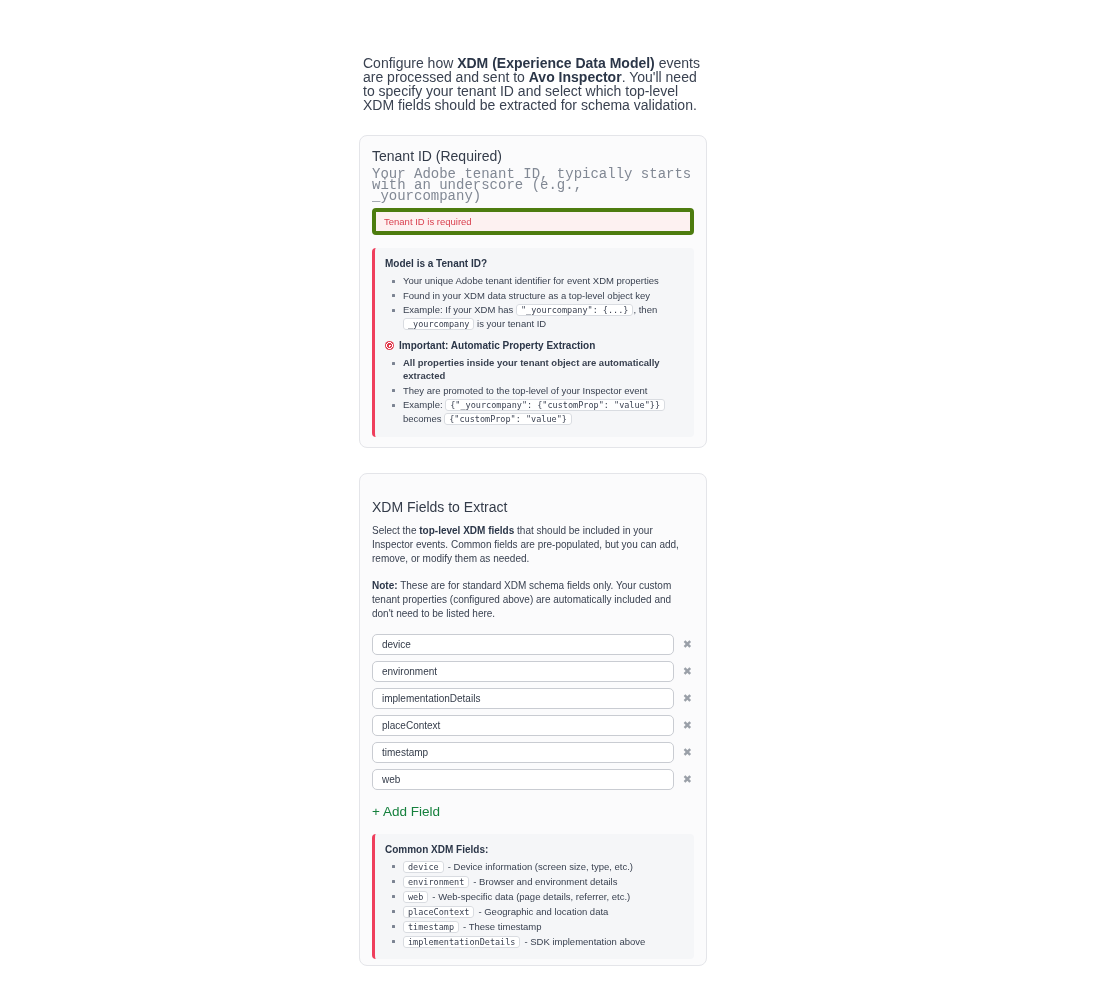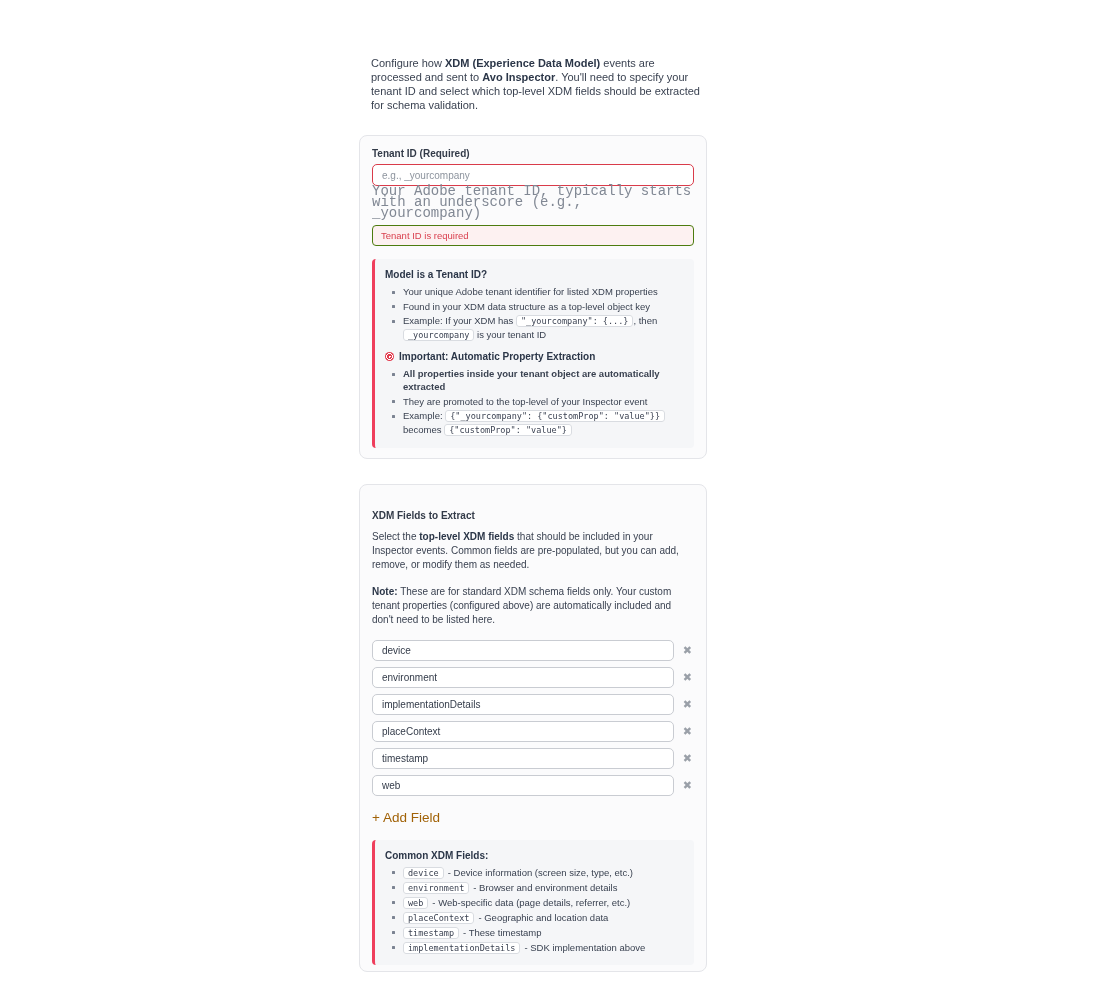--- a/index.html
+++ b/index.html
@@ -7,48 +7,48 @@
     width:1100px;height:1000px;overflow:hidden;
     font-family:"Liberation Sans","DejaVu Sans",sans-serif;
     color:#333b49;
     -webkit-font-smoothing:antialiased;
   }
   .page{width:348px;margin-left:359px;padding-top:56px;}
   h1.page-title{
     font-size:13.5px;line-height:16px;font-weight:bold;color:#2b3648;
     margin:0 0 33px 0;
   }
-  p.intro{font-size:11px;line-height:14px;margin:0 0 23px 12px;color:#3a4251;}
+  p.intro{font-size:14px;line-height:14px;margin:0 0 23px 4px;color:#3a4251;}
   p.intro strong,.para strong{color:#2b3648;}
 
   .card{
     background:#fbfbfc;
     border:1px solid #e4e5e9;
     border-radius:8px;
     box-sizing:border-box;
   }
   .card.tenant{padding:12px 12px 10px 12px;}
   .card.fields{padding:25px 12px 6px 12px;margin-top:25px;margin-bottom:60px;}
 
-  .field-label{display:block;font-size:10px;color:#333b49;margin:0 0 5px 0;font-weight:bold;}
+  .field-label{display:block;font-size:14px;color:#333b49;margin:0 0 5px 0;}
 
   .text-input{
     display:block;width:100%;box-sizing:border-box;
     height:22px;padding:3px 9px;
     font-family:"Liberation Sans",sans-serif;font-size:10px;color:#333b49;
     background:#ffffff;border:1px solid #c9ccd2;border-radius:5px;outline:none;
   }
   .text-input::placeholder{color:#8d949e;}
   .text-input.error{border:1.5px solid #d93b4a;}
 
   .help{font-size:14px;color:#818894;line-height:11px;font-family:Liberation Mono, monospace;}
 
   .error-box{
     margin-top:6px;
-    background:#fdf1f1;border:1px solid #4d7c0f;border-radius:4px;
+    background:#fdf1f1;border:4px solid #4d7c0f;border-radius:4px;
     padding:4px 8px;font-size:9.5px;color:#d9404f;line-height:11px;
   }
 
   .info-box{
     margin-top:13px;
     background:#f5f6f8;
     border-left:3px solid #ef3e5c;
     border-radius:4px;
     padding:9px 12px 9px 10px;
   }
@@ -81,45 +81,44 @@
 
   .field-row{display:flex;align-items:center;gap:7px;margin-bottom:6px;}
   .field-row .text-input{flex:1;height:21px;}
   .remove-btn{
     flex:0 0 auto;background:none;border:none;cursor:pointer;padding:0 2px;
     font-size:11px;font-weight:bold;color:#9aa0a8;line-height:1;
     font-family:"DejaVu Sans",sans-serif;
   }
   .add-field{
     display:inline-block;
-    color:#a16207;font-size:13.5px;line-height:16px;
+    color:#15803d;font-size:13.5px;line-height:16px;
     margin:8px 0 2px 0;cursor:pointer;
   }
   .common-box{margin-top:12px;}
   ul.common li{margin-bottom:1px;}
   ul.common li .desc{margin-left:4px;}
 </style>
 </head>
 <body>
 
 <div class="page">
 
 
   <p class="intro">Configure how <strong>XDM (Experience Data Model)</strong> events are processed and sent to <strong>Avo Inspector</strong>. You'll need to specify your tenant ID and select which top-level XDM fields should be extracted for schema validation.</p>
 
   <section class="card tenant">
     <label class="field-label">Tenant ID (Required)</label>
-    <input class="text-input error" type="text" placeholder="e.g., _yourcompany" style="">
     <div class="help">Your Adobe tenant ID, typically starts with an underscore (e.g., _yourcompany)</div>
     <div class="error-box">Tenant ID is required</div>
 
     <div class="info-box">
       <div class="info-title">Model is a Tenant ID?</div>
       <ul class="bullets">
-          <li>Your unique Adobe tenant identifier for listed XDM properties</li>
+          <li>Your unique Adobe tenant identifier for event XDM properties</li>
           <li>Found in your XDM data structure as a top-level object key</li>
           <li>Example: If your XDM has <code class="chip">"_yourcompany": {...}</code>, then <code class="chip">_yourcompany</code> is your tenant ID</li>
         </ul>
       <div class="info-title spaced">
         <span class="target-icon"></span><span>Important: Automatic Property Extraction</span>
       </div>
       <ul class="bullets">
           <li><strong>All properties inside your tenant object are automatically extracted</strong></li>
           <li>They are promoted to the top-level of your Inspector event</li>
           <li>Example: <code class="chip">{"_yourcompany": {"customProp": "value"}}</code> becomes <code class="chip">{"customProp": "value"}</code></li>

